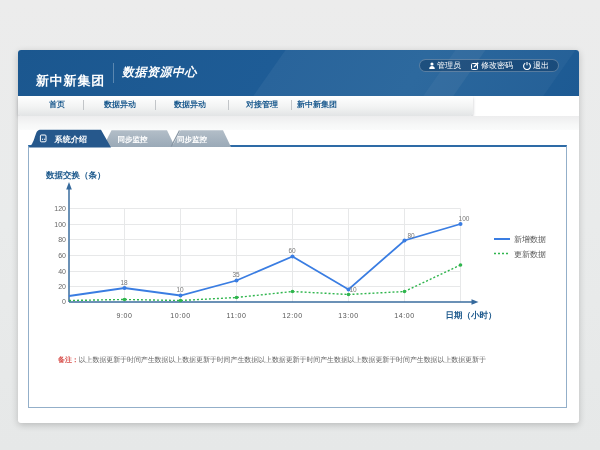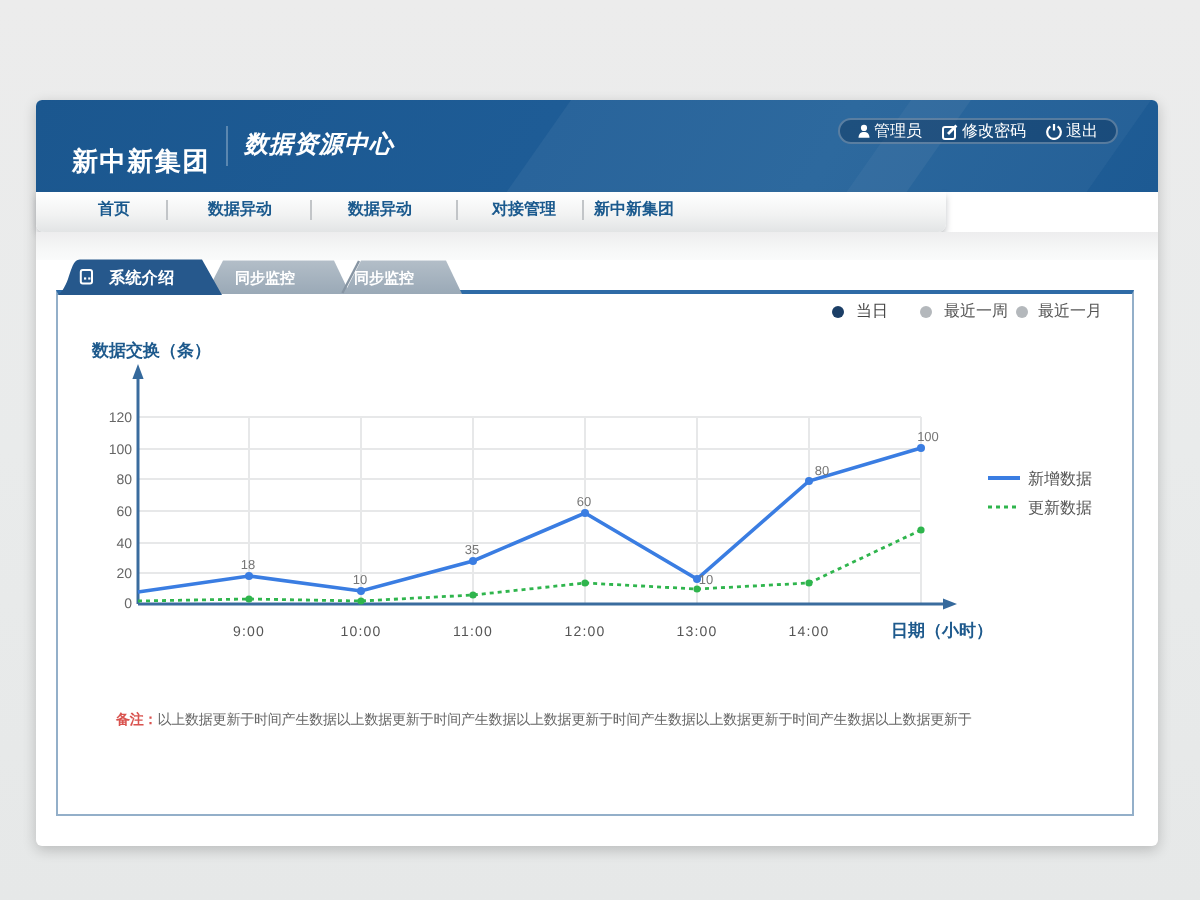--- a/index.html
+++ b/index.html
@@ -108,28 +108,20 @@
       <path d="M145.2,17.5 L153.5,1.5" stroke="#8795a3" stroke-width="1.2" fill="none"></path>
       <path d="M2.5,18.5 C4.5,18 6.5,14.5 8,10.5 C9.5,6 10.3,3.6 11,2.6 C12,0.9 13.5,0.7 15,0.7 L75,0.7 L85,18.5 Z" fill="#26588c"></path>
       <rect x="14.4" y="6" width="5.6" height="6.8" rx="1" fill="none" stroke="#fff" stroke-width="1"></rect>
       <rect x="16" y="9.7" width="1.1" height="1.1" fill="#fff"></rect>
       <rect x="18.1" y="9.7" width="1.1" height="1.1" fill="#fff"></rect>
       <text x="28.5" y="12.7" font-size="8" font-weight="bold" fill="#fff" letter-spacing="0.2">系统介绍</text>
       <text x="91.5" y="12.7" font-size="7.5" font-weight="bold" fill="#fff">同步监控</text>
       <text x="151" y="12.7" font-size="7.5" font-weight="bold" fill="#fff">同步监控</text>
     </svg>
 
-    <div class="radios">
-      <span class="dot" style="left:2px;background:#1b3e66;"></span>
-      <span class="lbl" style="left:14px;color:#444;">当日</span>
-      <span class="dot" style="left:46px;background:#b4b8bc;"></span>
-      <span class="lbl" style="left:58px;">最近一周</span>
-      <span class="dot" style="left:94px;background:#b4b8bc;"></span>
-      <span class="lbl" style="left:105px;">最近一月</span>
-    </div>
 
     <svg style="position:absolute;left:24px;top:110px;" width="525" height="175" viewBox="0 0 525 175">
       <text x="4" y="18" font-size="8.5" font-weight="bold" fill="#1e5a8d">数据交换（条）</text>
 
       <g stroke="#e7e8e9" stroke-width="1">
         <line x1="27.5" y1="48.5" x2="418.5" y2="48.5"></line>
         <line x1="27.5" y1="64.5" x2="418.5" y2="64.5"></line>
         <line x1="27.5" y1="79.5" x2="418.5" y2="79.5"></line>
         <line x1="27.5" y1="95.5" x2="418.5" y2="95.5"></line>
         <line x1="27.5" y1="111.5" x2="418.5" y2="111.5"></line>

